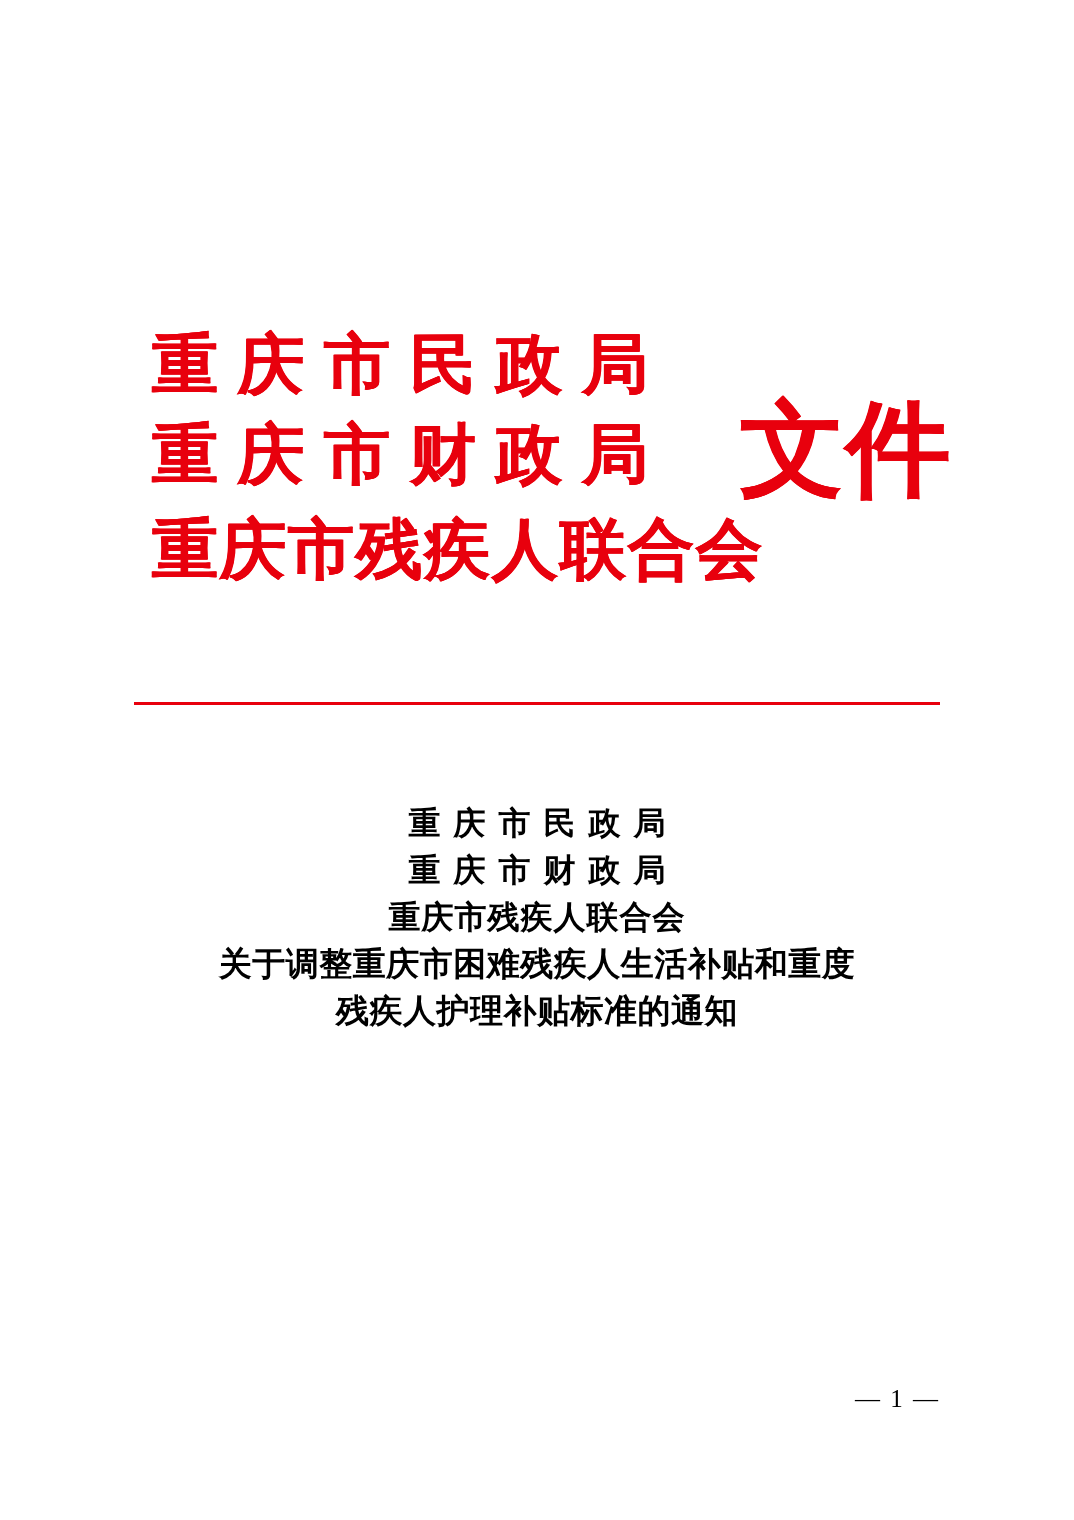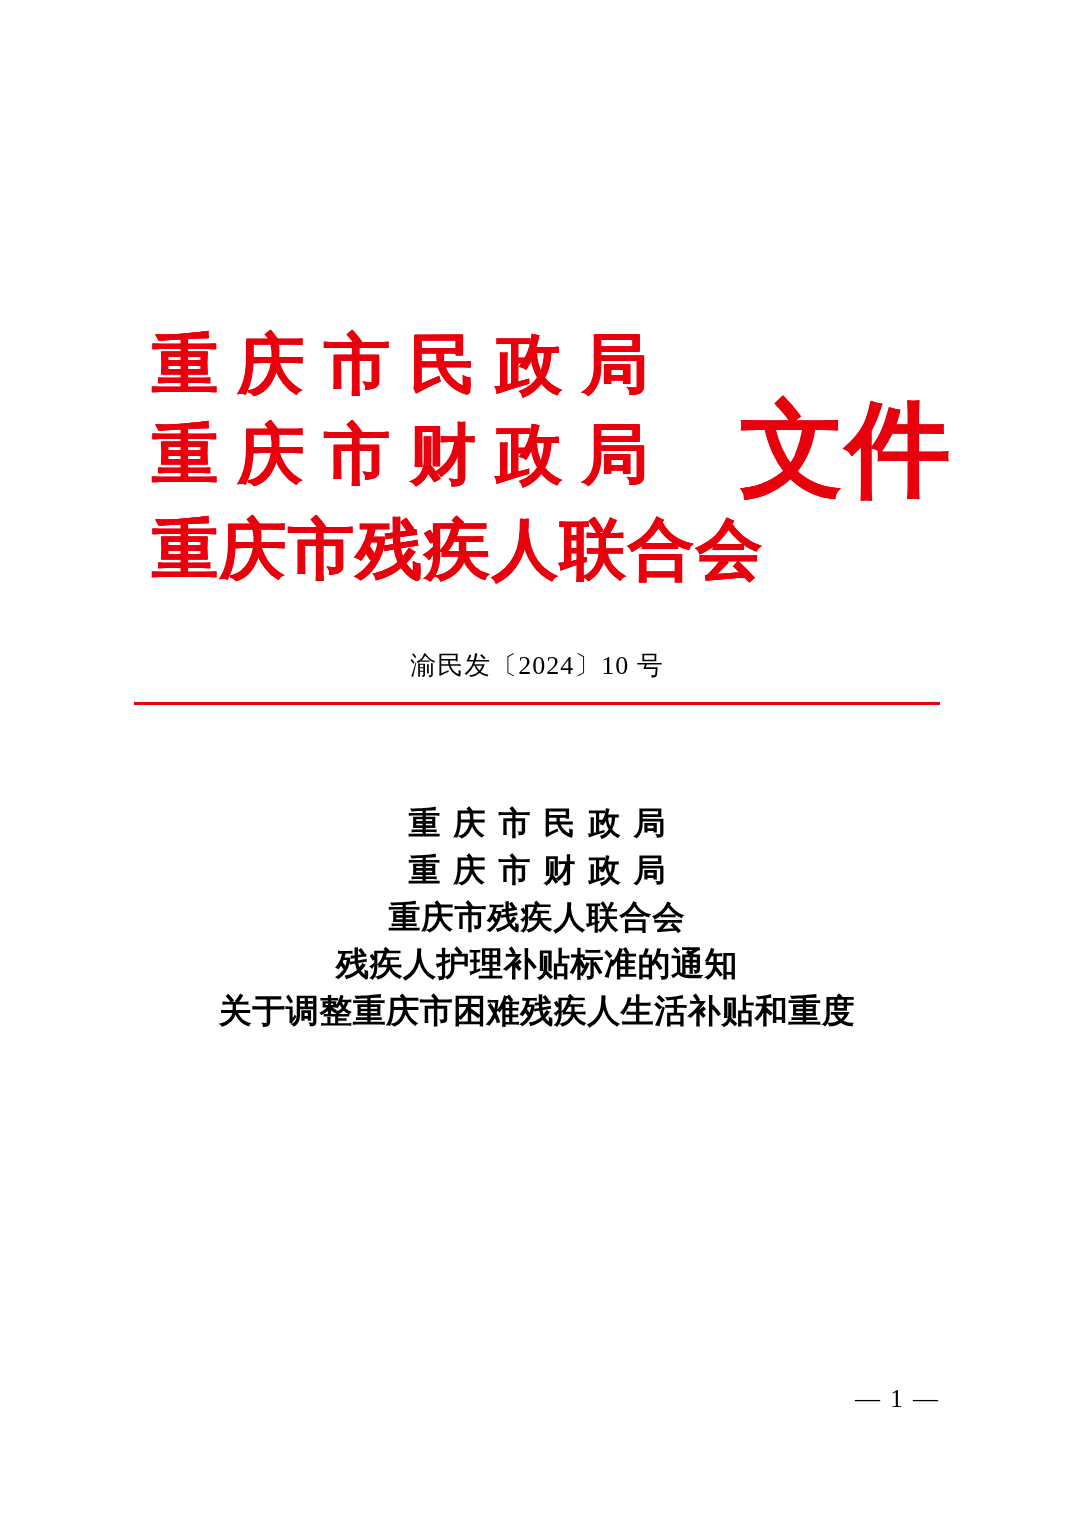--- a/index.html
+++ b/index.html
@@ -147,27 +147,26 @@
 
 <div class="page">
 
   <div class="letterhead">
     <div class="lh-row lh-line1">重庆市民政局</div>
     <div class="lh-row lh-line2">重庆市财政局</div>
     <div class="lh-row lh-line3">重庆市残疾人联合会</div>
     <div class="lh-row lh-wenjian">文件</div>
   </div>
 
-  <div class="docnum">渝民发〔2024〕10 号</div>
   <div class="red-rule"></div>
 
   <div class="title-block">
     <div class="title-line title-spaced">重庆市民政局</div>
     <div class="title-line title-spaced">重庆市财政局</div>
     <div class="title-line title-tight">重庆市残疾人联合会</div>
+    <div class="title-line title-big">关于调整重庆市困难残疾人生活补贴和重度</div>
     <div class="title-line title-big">残疾人护理补贴标准的通知</div>
-    <div class="title-line title-big">关于调整重庆市困难残疾人生活补贴和重度</div>
   </div>
 
 
   <div class="page-number">— 1 —</div>
 
 </div>
 
 </body></html>

